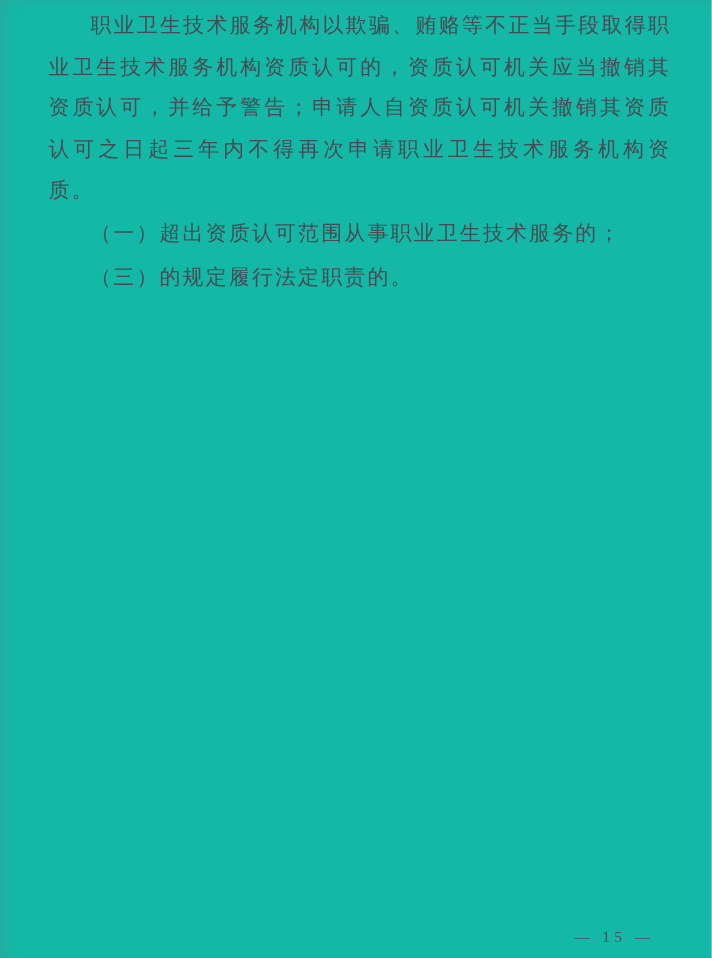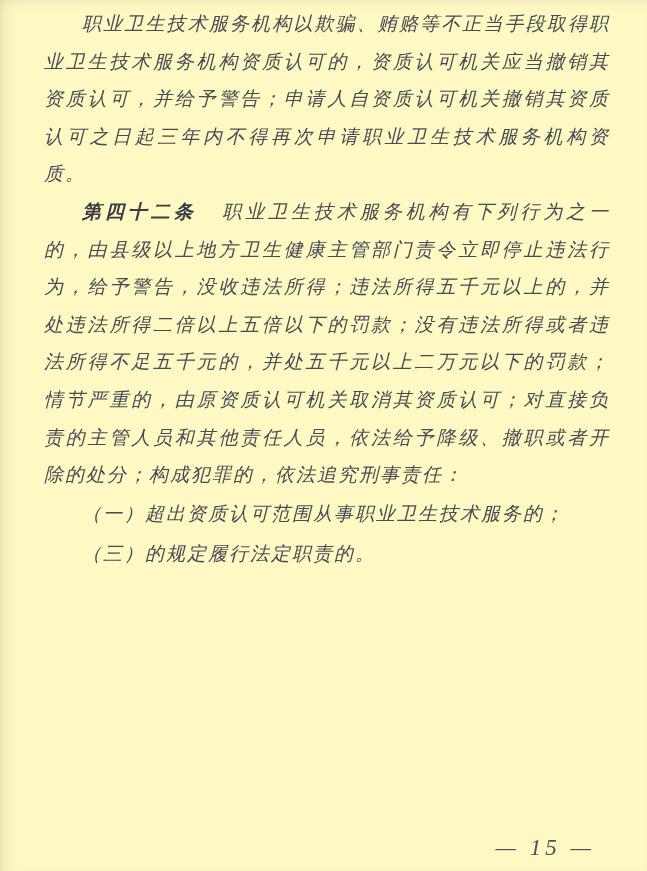--- a/index.html
+++ b/index.html
@@ -5,27 +5,26 @@
   html, body {
     margin: 0;
     padding: 0;
     background: #e8e8e8;
   }
   .page {
     position: relative;
     width: 647px;
     height: 871px;
     margin: 0 auto;
-    background: #fef9c3;
+    background: #14b8a6;
     box-shadow: inset 14px 0 18px -16px rgba(120,120,125,0.35),
                 inset 0 10px 14px -12px rgba(130,130,135,0.25);
     overflow: hidden;
     font-family: "Liberation Serif", "DejaVu Serif", serif;
     color: #474b53;
-    font-style: italic;
   }
   .text-block {
     position: absolute;
     top: 5px;
     left: 44px;
     right: 37px;
   }
   .para {
     margin: 0;
     font-size: 19px;
@@ -46,30 +45,29 @@
   .article-heading {
     font-family: "Liberation Sans", "DejaVu Sans", sans-serif;
     font-weight: 700;
     color: #383c44;
     margin-right: 1.35em;
   }
   .page-number {
     position: absolute;
     right: 52px;
     bottom: 10px;
-    font-size: 23px;
+    font-size: 14px;
     letter-spacing: 4px;
     color: #4c5058;
     font-family: "Liberation Serif", "DejaVu Serif", serif;
   }
 </style>
 </head>
 <body>
 
 <div class="page">
   <div class="text-block">
       <p class="para body-para"><span>职业卫生技术服务机构以欺骗、贿赂等不正当手段取得职业卫生技术服务机构资质认可的，资质认可机关应当撤销其资质认可，并给予警告；申请人自资质认可机关撤销其资质认可之日起三年内不得再次申请职业卫生技术服务机构资质。</span></p>
-      <p class="para article-para"><span class="article-heading">第四十二条</span><span>职业卫生技术服务机构有下列行为之一的，由县级以上地方卫生健康主管部门责令立即停止违法行为，给予警告，没收违法所得；违法所得五千元以上的，并处违法所得二倍以上五倍以下的罚款；没有违法所得或者违法所得不足五千元的，并处五千元以上二万元以下的罚款；情节严重的，由原资质认可机关取消其资质认可；对直接负责的主管人员和其他责任人员，依法给予降级、撤职或者开除的处分；构成犯罪的，依法追究刑事责任：</span></p>
       <p class="para item-para"><span>（一）超出资质认可范围从事职业卫生技术服务的；</span></p>
       <p class="para item-para"><span>（三）的规定履行法定职责的。</span></p>
     </div>
   <div class="page-number">— 15 —</div>
 </div>
 
 </body></html>

